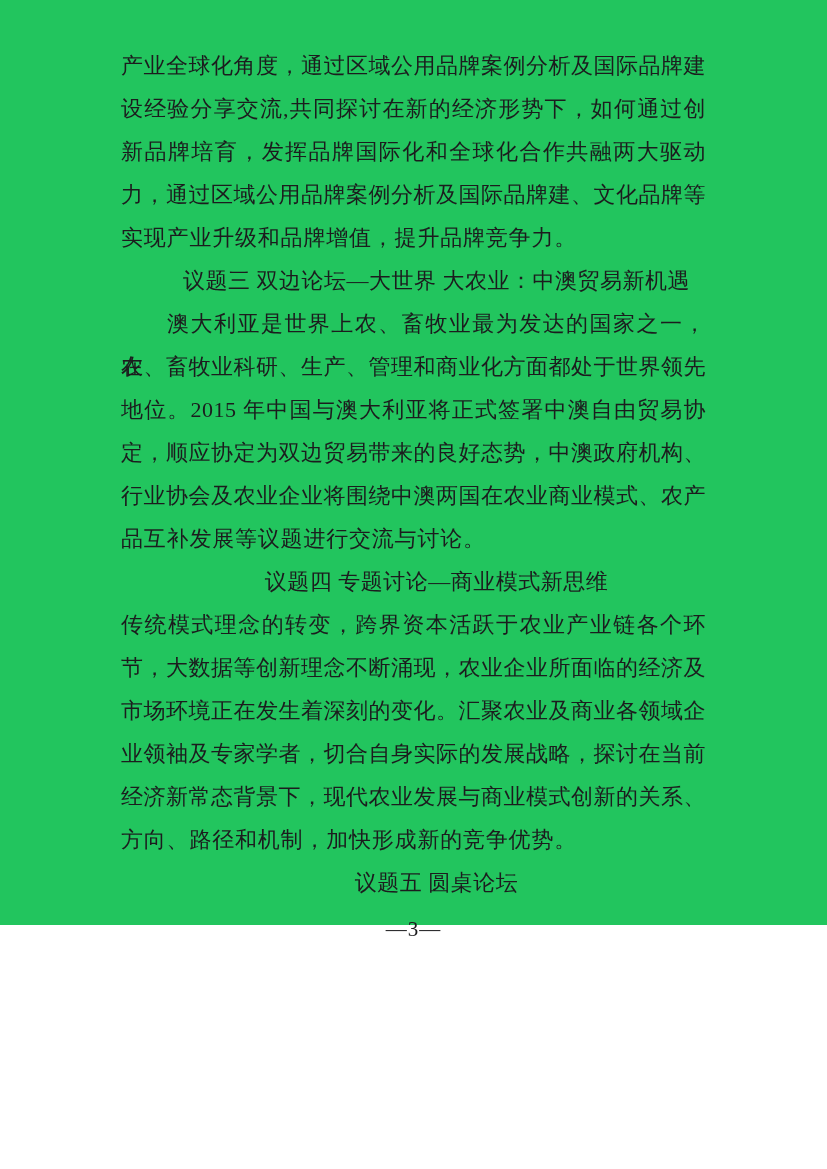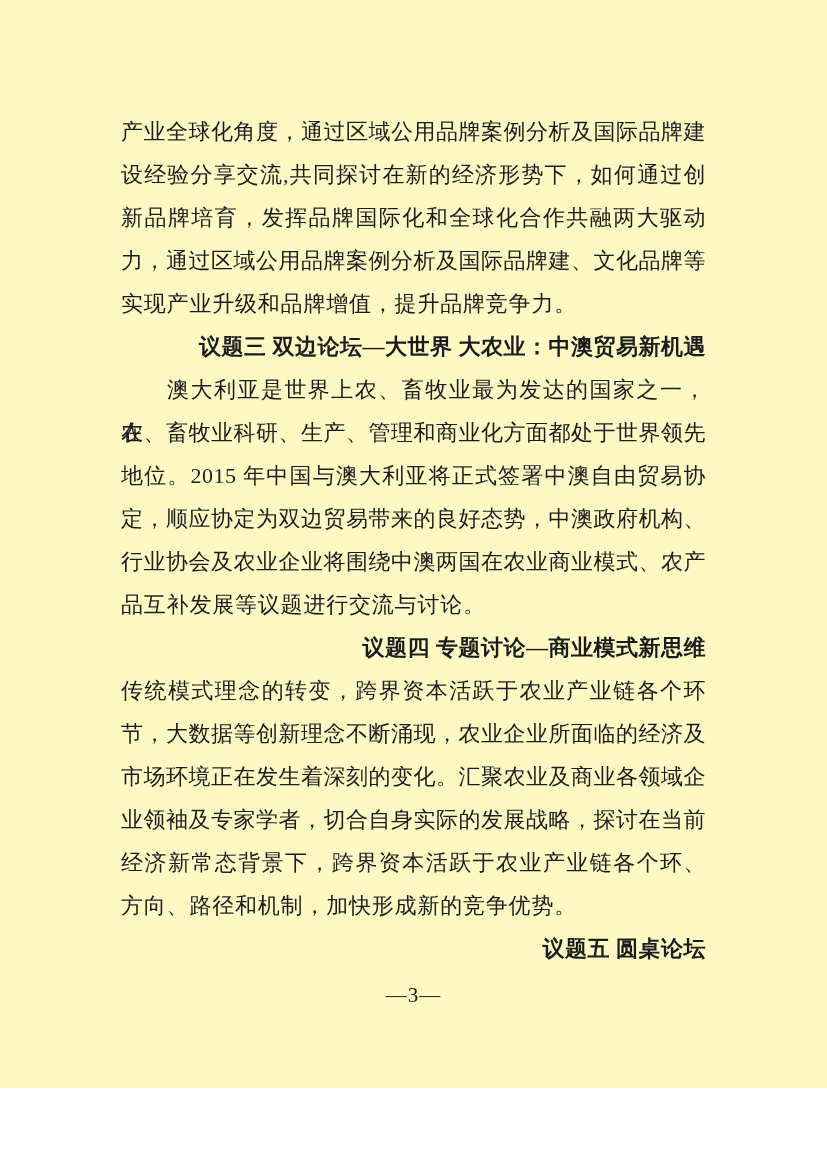--- a/index.html
+++ b/index.html
@@ -10,23 +10,23 @@
   body {
     width: 827px;
     height: 1169px;
     overflow: hidden;
     font-family: "Liberation Serif", "DejaVu Serif", serif;
     color: #1c1c1e;
   }
   .page {
     box-sizing: border-box;
     width: 827px;
-    height: 1088px;
-    padding: 110px 121px 0 121px;
-    background: #fef9c3;
+    height: 925px;
+    padding: 44px 121px 0 121px;
+    background: #22c55e;
   }
   .ln {
     height: 43px;
     line-height: 43px;
     font-size: 22px;
     letter-spacing: 0.5px;
     white-space: nowrap;
     overflow: visible;
   }
   
@@ -39,23 +39,23 @@
   
   .end {
     text-align: left;
     letter-spacing: 0.8px;
   }
   
   .ind {
     text-indent: 46px;
   }
   .h {
-    font-weight: 700;
+    font-weight: 400;
     letter-spacing: 0.5px;
-    text-align: right;
+    text-align: center;
   }
   .sub {
     letter-spacing: 1.5px;
   }
   .footer-line {
     height: 43px;
     line-height: 43px;
     margin-top: 4px;
     font-size: 21px;
     text-align: center;
@@ -79,20 +79,20 @@
   <div class="ln j">地位。2015 年中国与澳大利亚将正式签署中澳自由贸易协</div>
   <div class="ln j">定，顺应协定为双边贸易带来的良好态势，中澳政府机构、</div>
   <div class="ln j">行业协会及农业企业将围绕中澳两国在农业商业模式、农产</div>
   <div class="ln end">品互补发展等议题进行交流与讨论。</div>
 
   <div class="ln h ind">议题四 专题讨论—商业模式新思维</div>
   <div class="ln j">传统模式理念的转变，跨界资本活跃于农业产业链各个环</div>
   <div class="ln j">节，大数据等创新理念不断涌现，农业企业所面临的经济及</div>
   <div class="ln j">市场环境正在发生着深刻的变化。汇聚农业及商业各领域企</div>
   <div class="ln j">业领袖及专家学者，切合自身实际的发展战略，探讨在当前</div>
-  <div class="ln j">经济新常态背景下，跨界资本活跃于农业产业链各个环、</div>
+  <div class="ln j">经济新常态背景下，现代农业发展与商业模式创新的关系、</div>
   <div class="ln end">方向、路径和机制，加快形成新的竞争优势。</div>
 
   <div class="ln h ind">议题五 圆桌论坛</div>
 
   <div class="footer-line">—3—</div>
 
 </div>
 
 </body></html>

